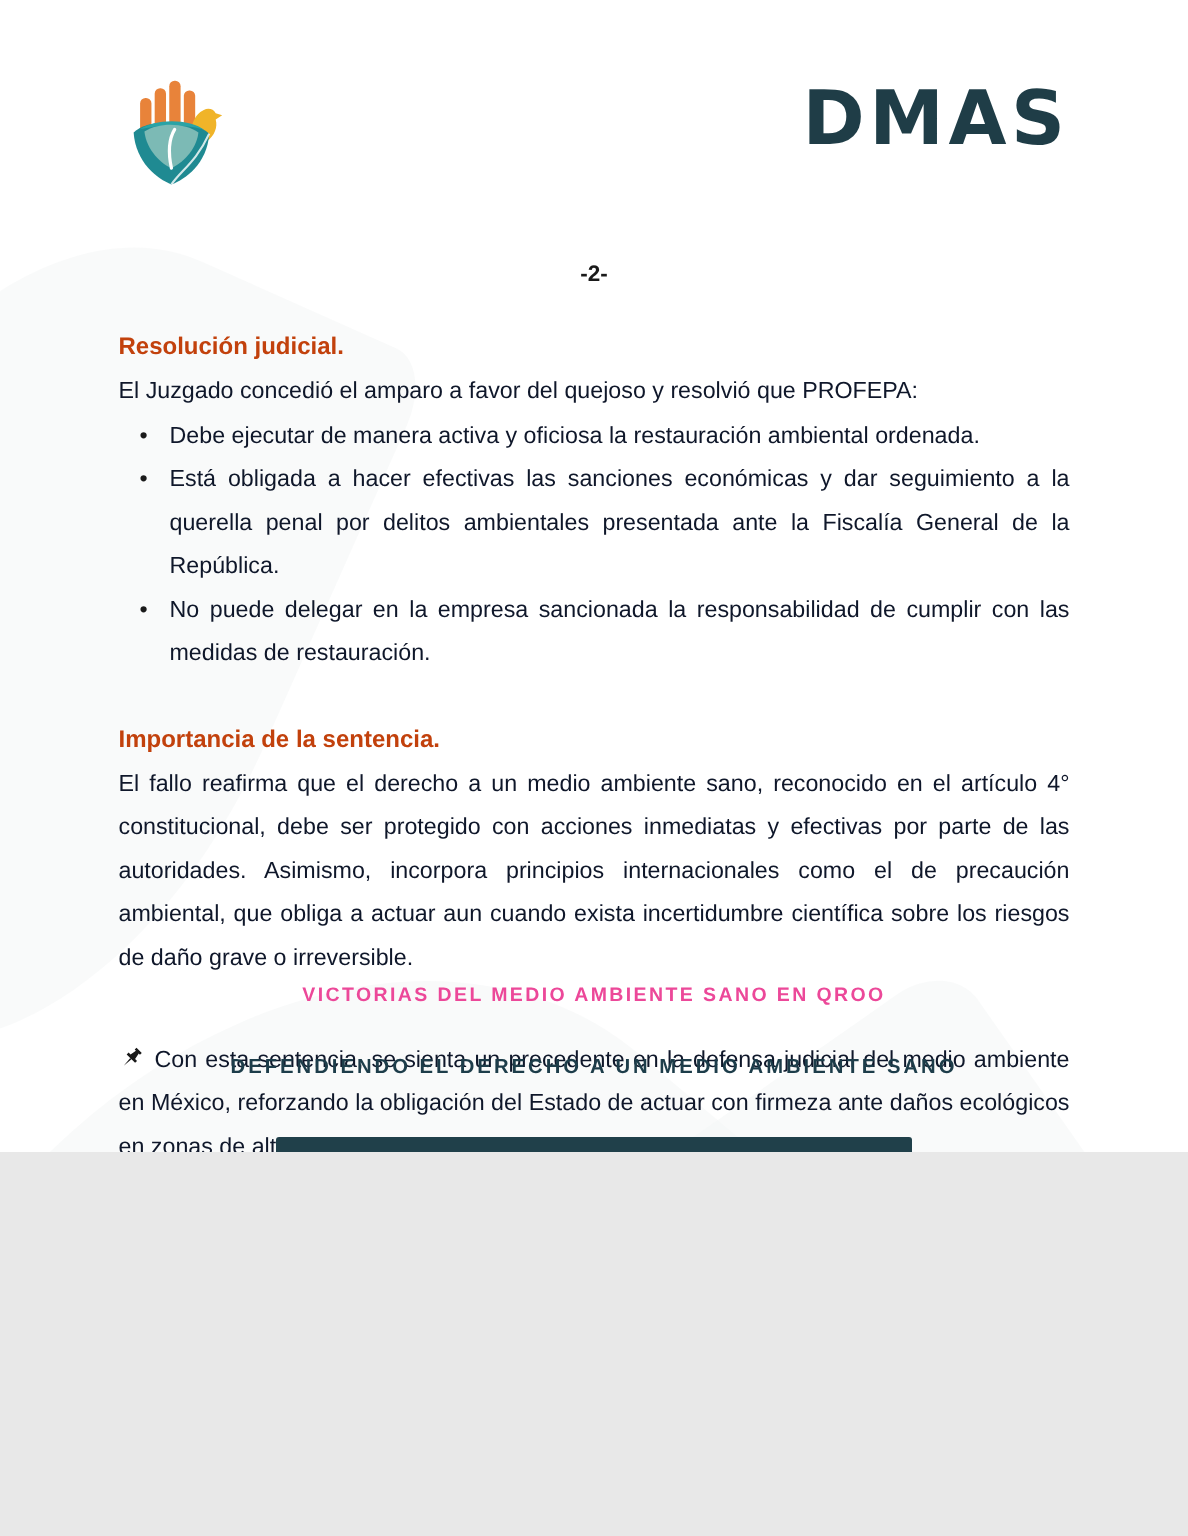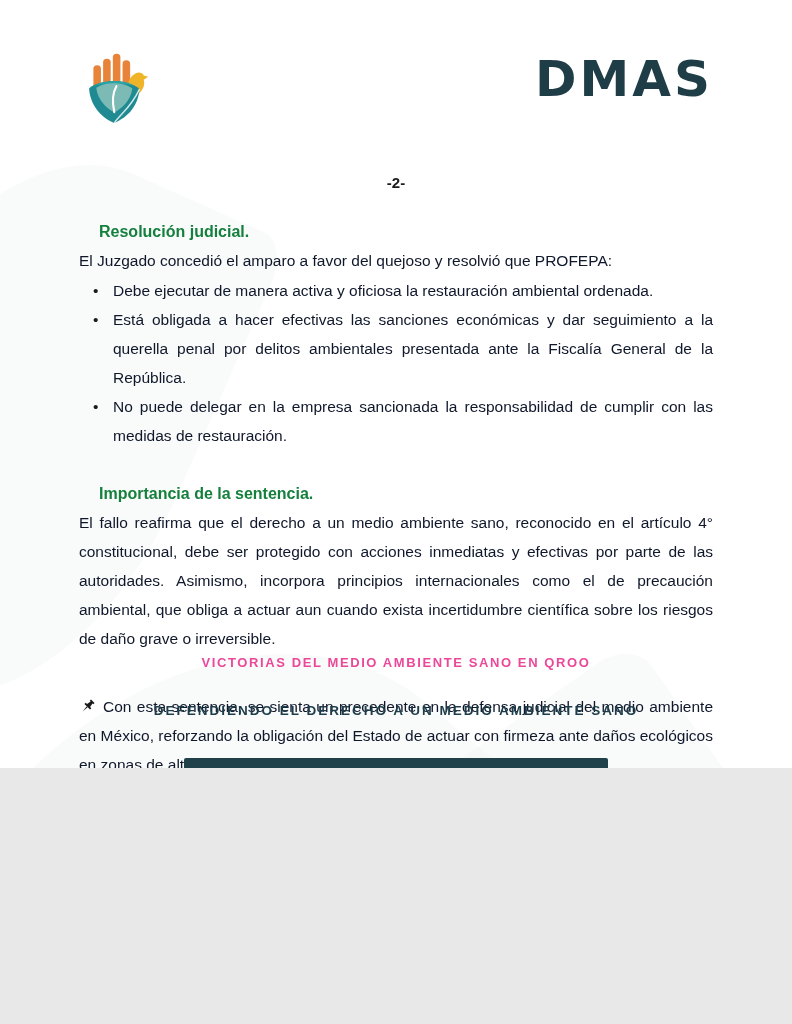--- a/index.html
+++ b/index.html
@@ -39,23 +39,22 @@
     text-align: center;
     font-weight: bold;
     font-size: 15px;
     color: #1a1a1a;
     margin-top: 41px;
   }
 
   .section-heading {
     font-weight: bold;
     font-size: 16px;
-    color: #15803d;
+    color: #c2410c;
     line-height: 29px;
-    margin-left: 20px;
   }
   .s1 { margin-top: 26px; }
   .para {
     font-size: 15.5px;
     line-height: 29px;
     color: #0f172a;
     text-align: justify;
   }
   .bullets { margin-top: 1px; }
   .bullet-row { display: flex; }

